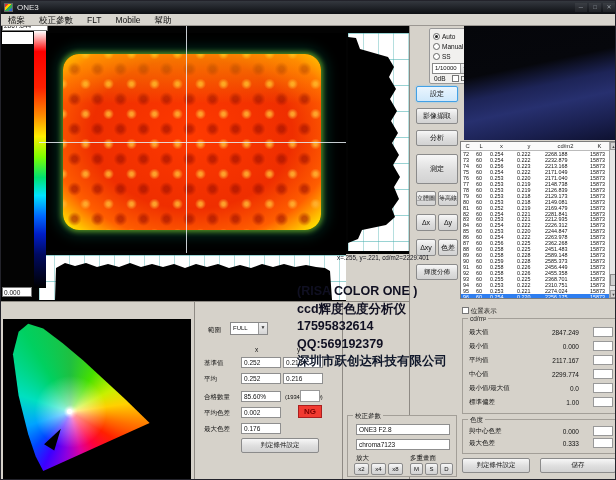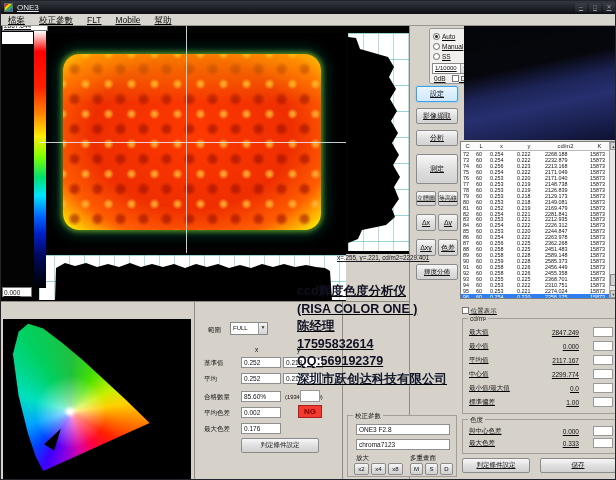--- a/index.html
+++ b/index.html
@@ -1,18 +1,18 @@
 <!DOCTYPE html>
 <html><head>
 <meta charset="utf-8">
 <style>
   html,body{margin:0;padding:0;background:#555;}
   *{box-sizing:border-box;font-family:"Liberation Sans",sans-serif;}
   #win{position:relative;width:616px;height:480px;background:#d6d2ca;overflow:hidden;border:1px solid #23232b;}
-  .abs{position:absolute;text-decoration:underline;}
+  .abs{position:absolute;}
   
   #titlebar{left:0;top:0;width:616px;height:13px;background:linear-gradient(180deg,#34383f,#0d0f13);color:#e6e6e6;z-index:20;}
   #appicon{left:3px;top:2px;width:9px;height:9px;background:linear-gradient(135deg,#e23333 0 25%,#ffcc00 0 50%,#33aa55 0 75%,#3366cc 0 100%);border:1px solid #666;}
   #title-text{left:16px;top:1px;font-size:8px;line-height:11px;}
   .winbtn{top:2px;width:12px;height:9px;color:#9aa0a8;font-size:6px;line-height:9px;text-align:center;background:rgba(255,255,255,.06);}
   
   #menubar{left:0;top:13px;width:616px;height:12px;background:#d8d5ce;border-bottom:1px solid #9b9792;z-index:19;}
   #menubar-items{display:flex;height:24px;}
   .menu-item{font-size:8.5px;line-height:12px;padding:0 7px;color:#111;}
   
@@ -560,21 +560,20 @@
           <div class="fclbl">csv檔</div>
         </div>
         <div class="fc">
           <div class="cb on">✓</div>
           <div class="fclbl">影像檔</div>
         </div>
       </div>
   </div>
 
   <div class="abs" id="watermark">
+      <div class="wline">(RISA COLOR ONE )</div>
       <div class="wline">ccd辉度色度分析仪</div>
-      <div class="wline">(RISA COLOR ONE )</div>
-      <div class="wline">陈经理</div>
       <div class="wline">17595832614</div>
       <div class="wline">QQ:569192379</div>
       <div class="wline company" style="color: #0f172a;">深圳市跃创达科技有限公司</div>
     </div>
 
 </div>
 
 </body></html>

